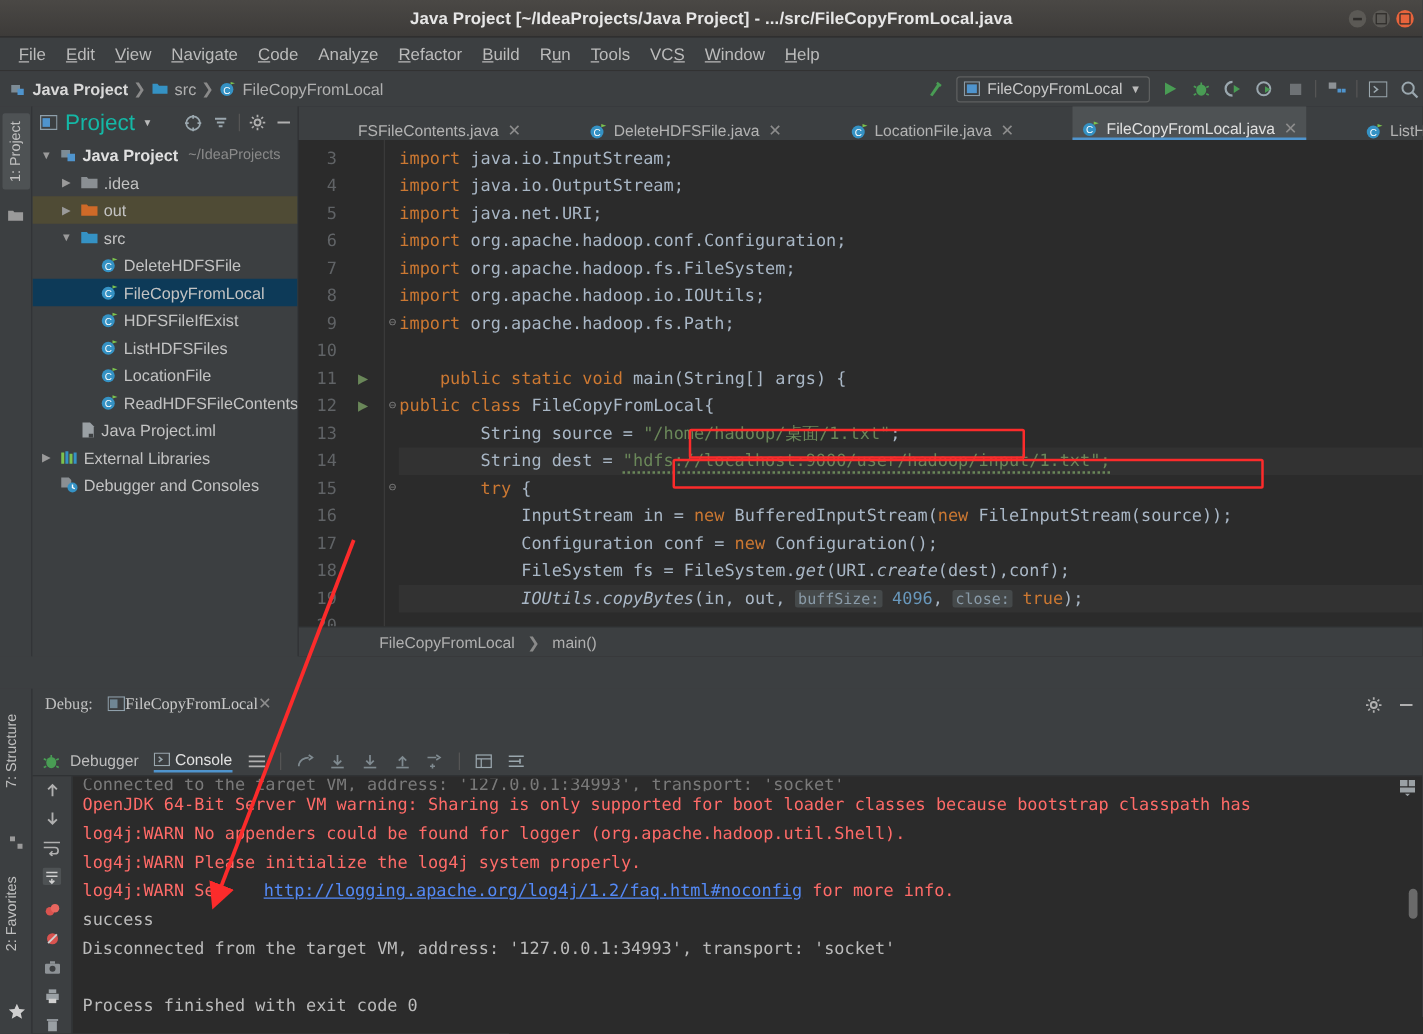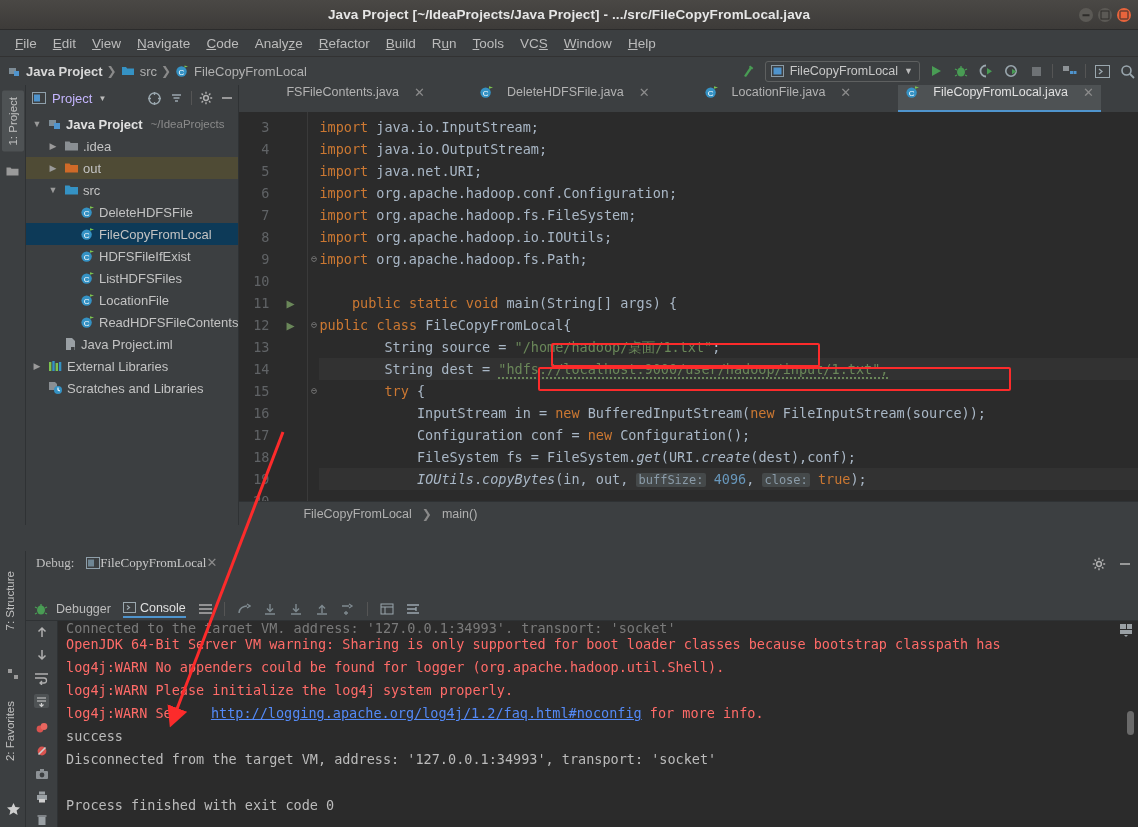--- a/index.html
+++ b/index.html
@@ -79,34 +79,34 @@
     color:#c0c0c0; font-size:11.5px; padding:6px 5px;
     background:#4e5254; border-radius:2px; margin: 2px 2px;
     display:inline-block; white-space:nowrap;
   }
   .strip-ico { display:block; margin: 8px auto; }
 
   
   .project-panel { width: 242px; background:#3c3f41; display:flex; flex-direction:column;
     border-right:1px solid #2f3234; }
   .pp-header { height:26px; display:flex; align-items:center; gap:6px; padding-left:6px; position:relative;}
-  .pp-title { color:#c4b5fd; font-size:13px; }
+  .pp-title { color:#14b8a6; font-size:18px; }
   .pp-tools { position:absolute; right:4px; top:0; height:26px; display:flex; align-items:center; gap:7px;}
   .tree { flex:1; overflow:hidden; padding-top:2px; font-size:13px; color:#c3c3c3; }
   .trow { height:22px; display:flex; align-items:center; gap:4px; padding-left:4px; white-space:nowrap; }
   .trow.sel { background:#0d3a58; }
   .trow.hl  { background:#4f4b35; }
   .tw { width:14px; display:inline-flex; justify-content:center; align-items:center; color:#9a9a9a; font-size:9px;}
   .tpath { color:#8a8a8a; font-size:11.5px; margin-left:4px;}
 
   
   .editor-col { flex:1; display:flex; flex-direction:column; background:#2b2b2b; position:relative;}
   .tabbar { height:27px; background:#3c3f41; display:flex; align-items:stretch; overflow:hidden; position:relative;}
   .etab {
-    display:flex; align-items:flex-start; gap:13px; padding: 0 7px;
+    display:flex; align-items:flex-end; gap:5px; padding: 0 7px;
     color:#b3b3b3; font-size:12.5px; white-space:nowrap; border-right:0px;
     position:relative;
     margin-left:40px;
   }
   .etab.active { background:#4e5254; color:#e0e0e0; border-bottom:2px solid #4f94cd; }
   .etab .x { color:#8c8c8c; font-size:13px; margin-left:2px; }
   .tabbar-right { margin-left:auto; display:flex; align-items:center; padding:0 6px; color:#9a9a9a; font-size:11px; gap:3px;}
 
   .code-area { flex:1; position:relative; overflow:hidden; background:#2b2b2b; }
   .code-table { display:flex; font-family:"DejaVu Sans Mono", monospace; font-size:13.5px; }
@@ -460,21 +460,21 @@
           </div>
           <div class="trow" style="padding-left: 4px;">
             <span class="tw"></span>
             <span style="display: inline-flex;">
               <svg width="15" height="14" viewBox="0 0 15 14">
                 <path d="M1 1h6l2 2v6H1z" fill="#8a8f93"></path>
                 <circle cx="10" cy="9" r="4" fill="#3592c4"></circle>
                 <path d="M10 6.5V9l1.8 1" stroke="#fff" stroke-width="1.1" fill="none"></path>
               </svg>
             </span>
-            <span>Scratches and Libraries</span>
+            <span>Debugger and Consoles</span>
           </div>
         </div>
     </div>
 
     <div class="editor-col">
       <div class="tabbar" id="etabs">
           <div class="etab">
             <span>FSFileContents.java</span>
             <span class="x">✕</span>
           </div>

